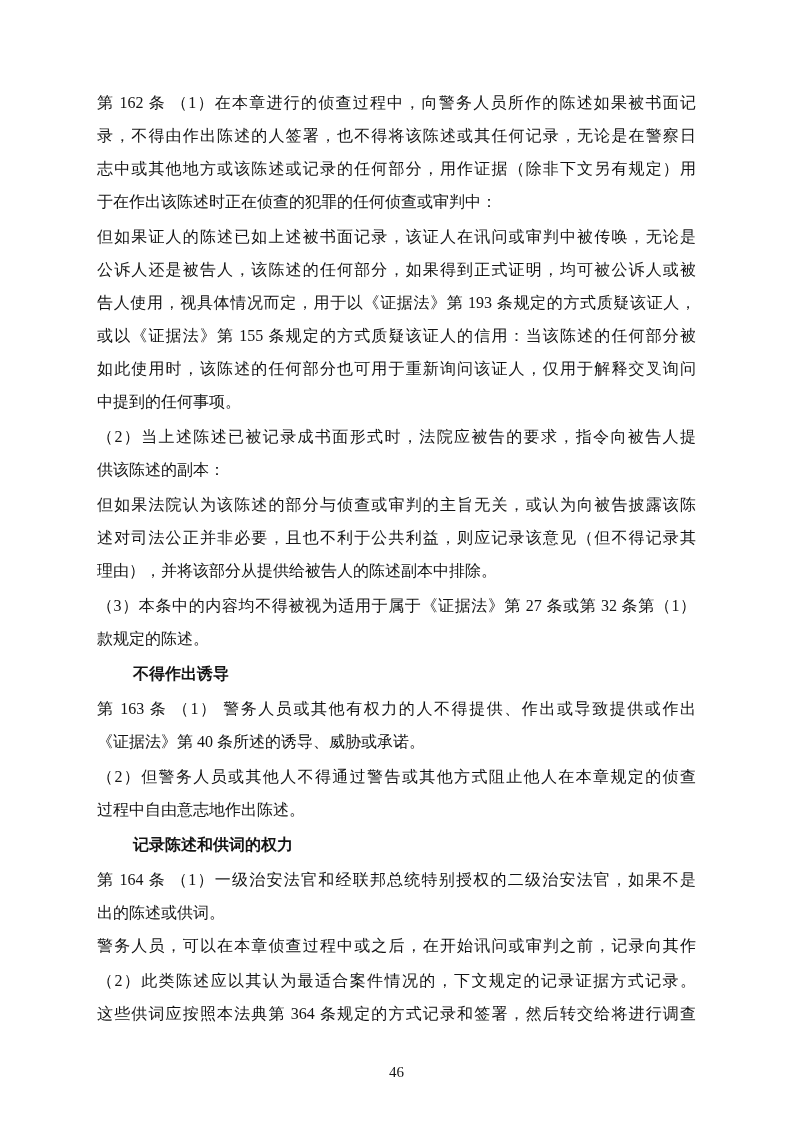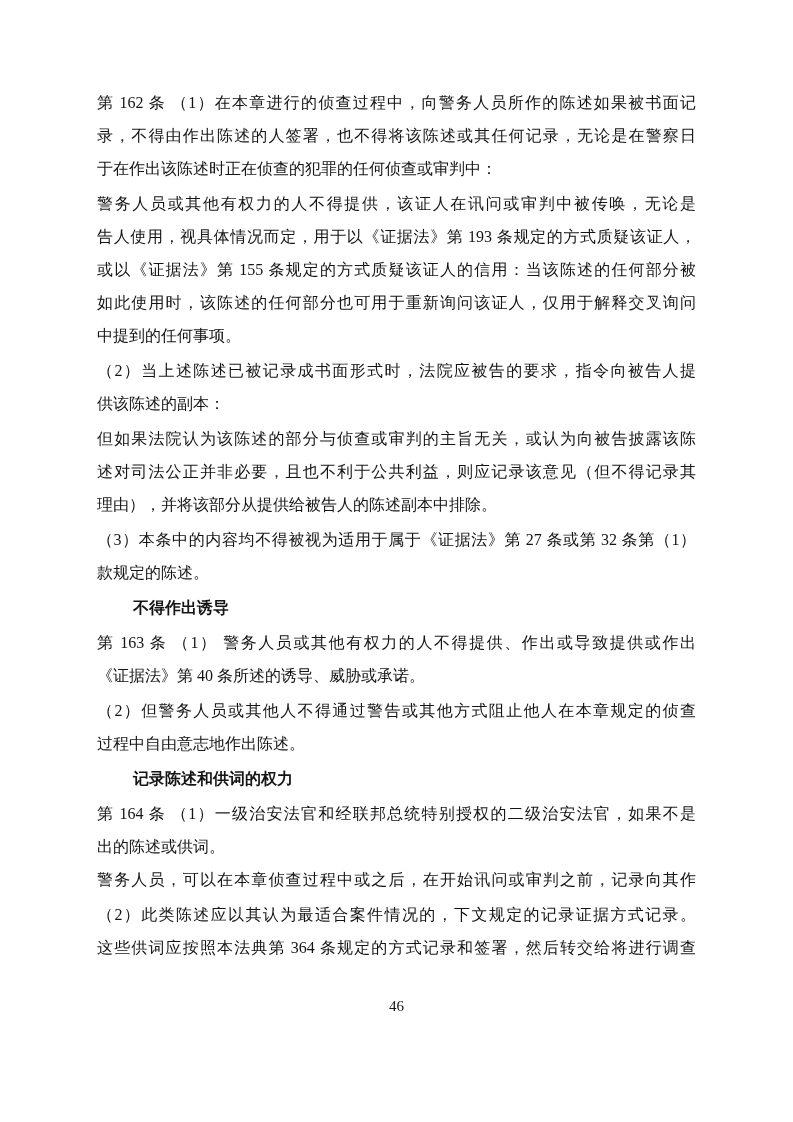--- a/index.html
+++ b/index.html
@@ -50,24 +50,26 @@
   }
 </style>
 </head>
 <body>
 
 <div class="page">
   <main class="doc-body">
       <div class="block paragraph">
         <div class="line fill">第 162 条 （1）在本章进行的侦查过程中，向警务人员所作的陈述如果被书面记</div>
         <div class="line fill">录，不得由作出陈述的人签署，也不得将该陈述或其任何记录，无论是在警察日</div>
+        <div class="line fill">志中或其他地方或该陈述或记录的任何部分，用作证据（除非下文另有规定）用</div>
         <div class="line">于在作出该陈述时正在侦查的犯罪的任何侦查或审判中：</div>
       </div>
       <div class="block paragraph">
-        <div class="line fill">警务人员或其他有权力的人不得提供，该证人在讯问或审判中被传唤，无论是</div>
+        <div class="line fill">但如果证人的陈述已如上述被书面记录，该证人在讯问或审判中被传唤，无论是</div>
+        <div class="line fill">公诉人还是被告人，该陈述的任何部分，如果得到正式证明，均可被公诉人或被</div>
         <div class="line fill">告人使用，视具体情况而定，用于以《证据法》第 193 条规定的方式质疑该证人，</div>
         <div class="line fill">或以《证据法》第 155 条规定的方式质疑该证人的信用：当该陈述的任何部分被</div>
         <div class="line fill">如此使用时，该陈述的任何部分也可用于重新询问该证人，仅用于解释交叉询问</div>
         <div class="line">中提到的任何事项。</div>
       </div>
       <div class="block paragraph">
         <div class="line fill">（2）当上述陈述已被记录成书面形式时，法院应被告的要求，指令向被告人提</div>
         <div class="line">供该陈述的副本：</div>
       </div>
       <div class="block paragraph">

